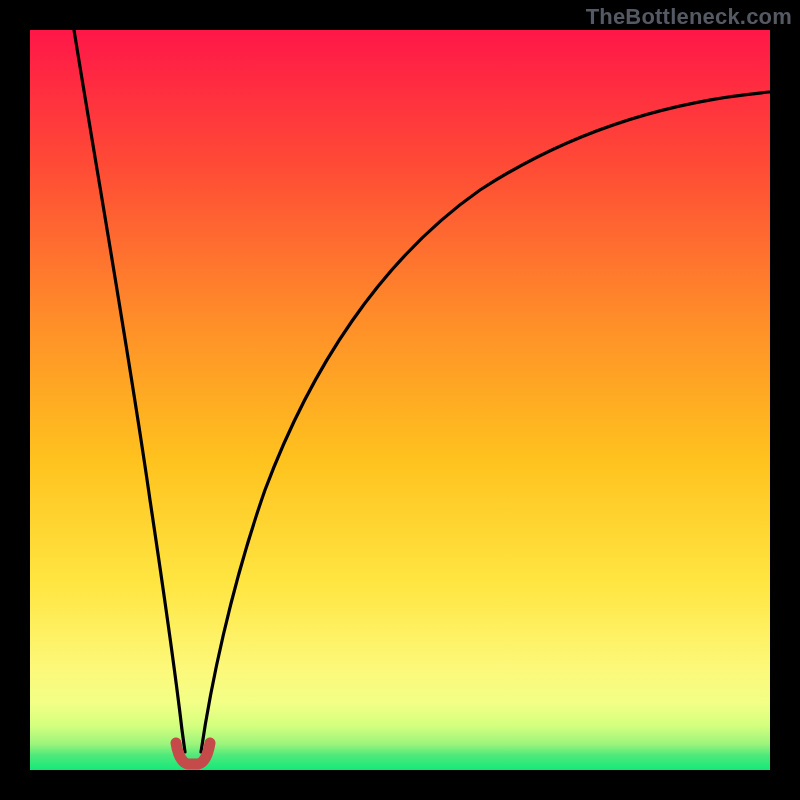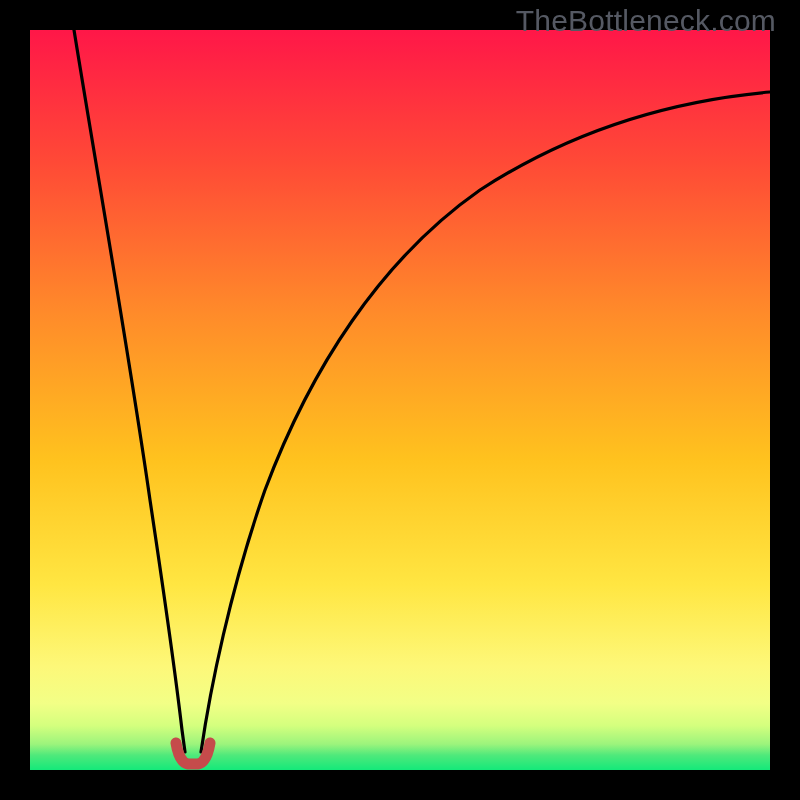--- a/index.html
+++ b/index.html
@@ -26,24 +26,24 @@
   }
   .gradient {
     position: absolute;
     left: 0; top: 0;
     width: 100%;
     height: 100%;
   }
   .watermark {
     position: absolute;
     top: 4px;
-    right: 24px;
+    right: 8px;
     color: #555963;
-    font-size: 30px;
-    font-weight: 400;
+    font-size: 22px;
+    font-weight: 700;
     letter-spacing: 0.2px;
   }
   svg.curves {
     position: absolute;
     left: 0; top: 0;
     width: 100%;
     height: 100%;
   }
 </style>
 </head>

